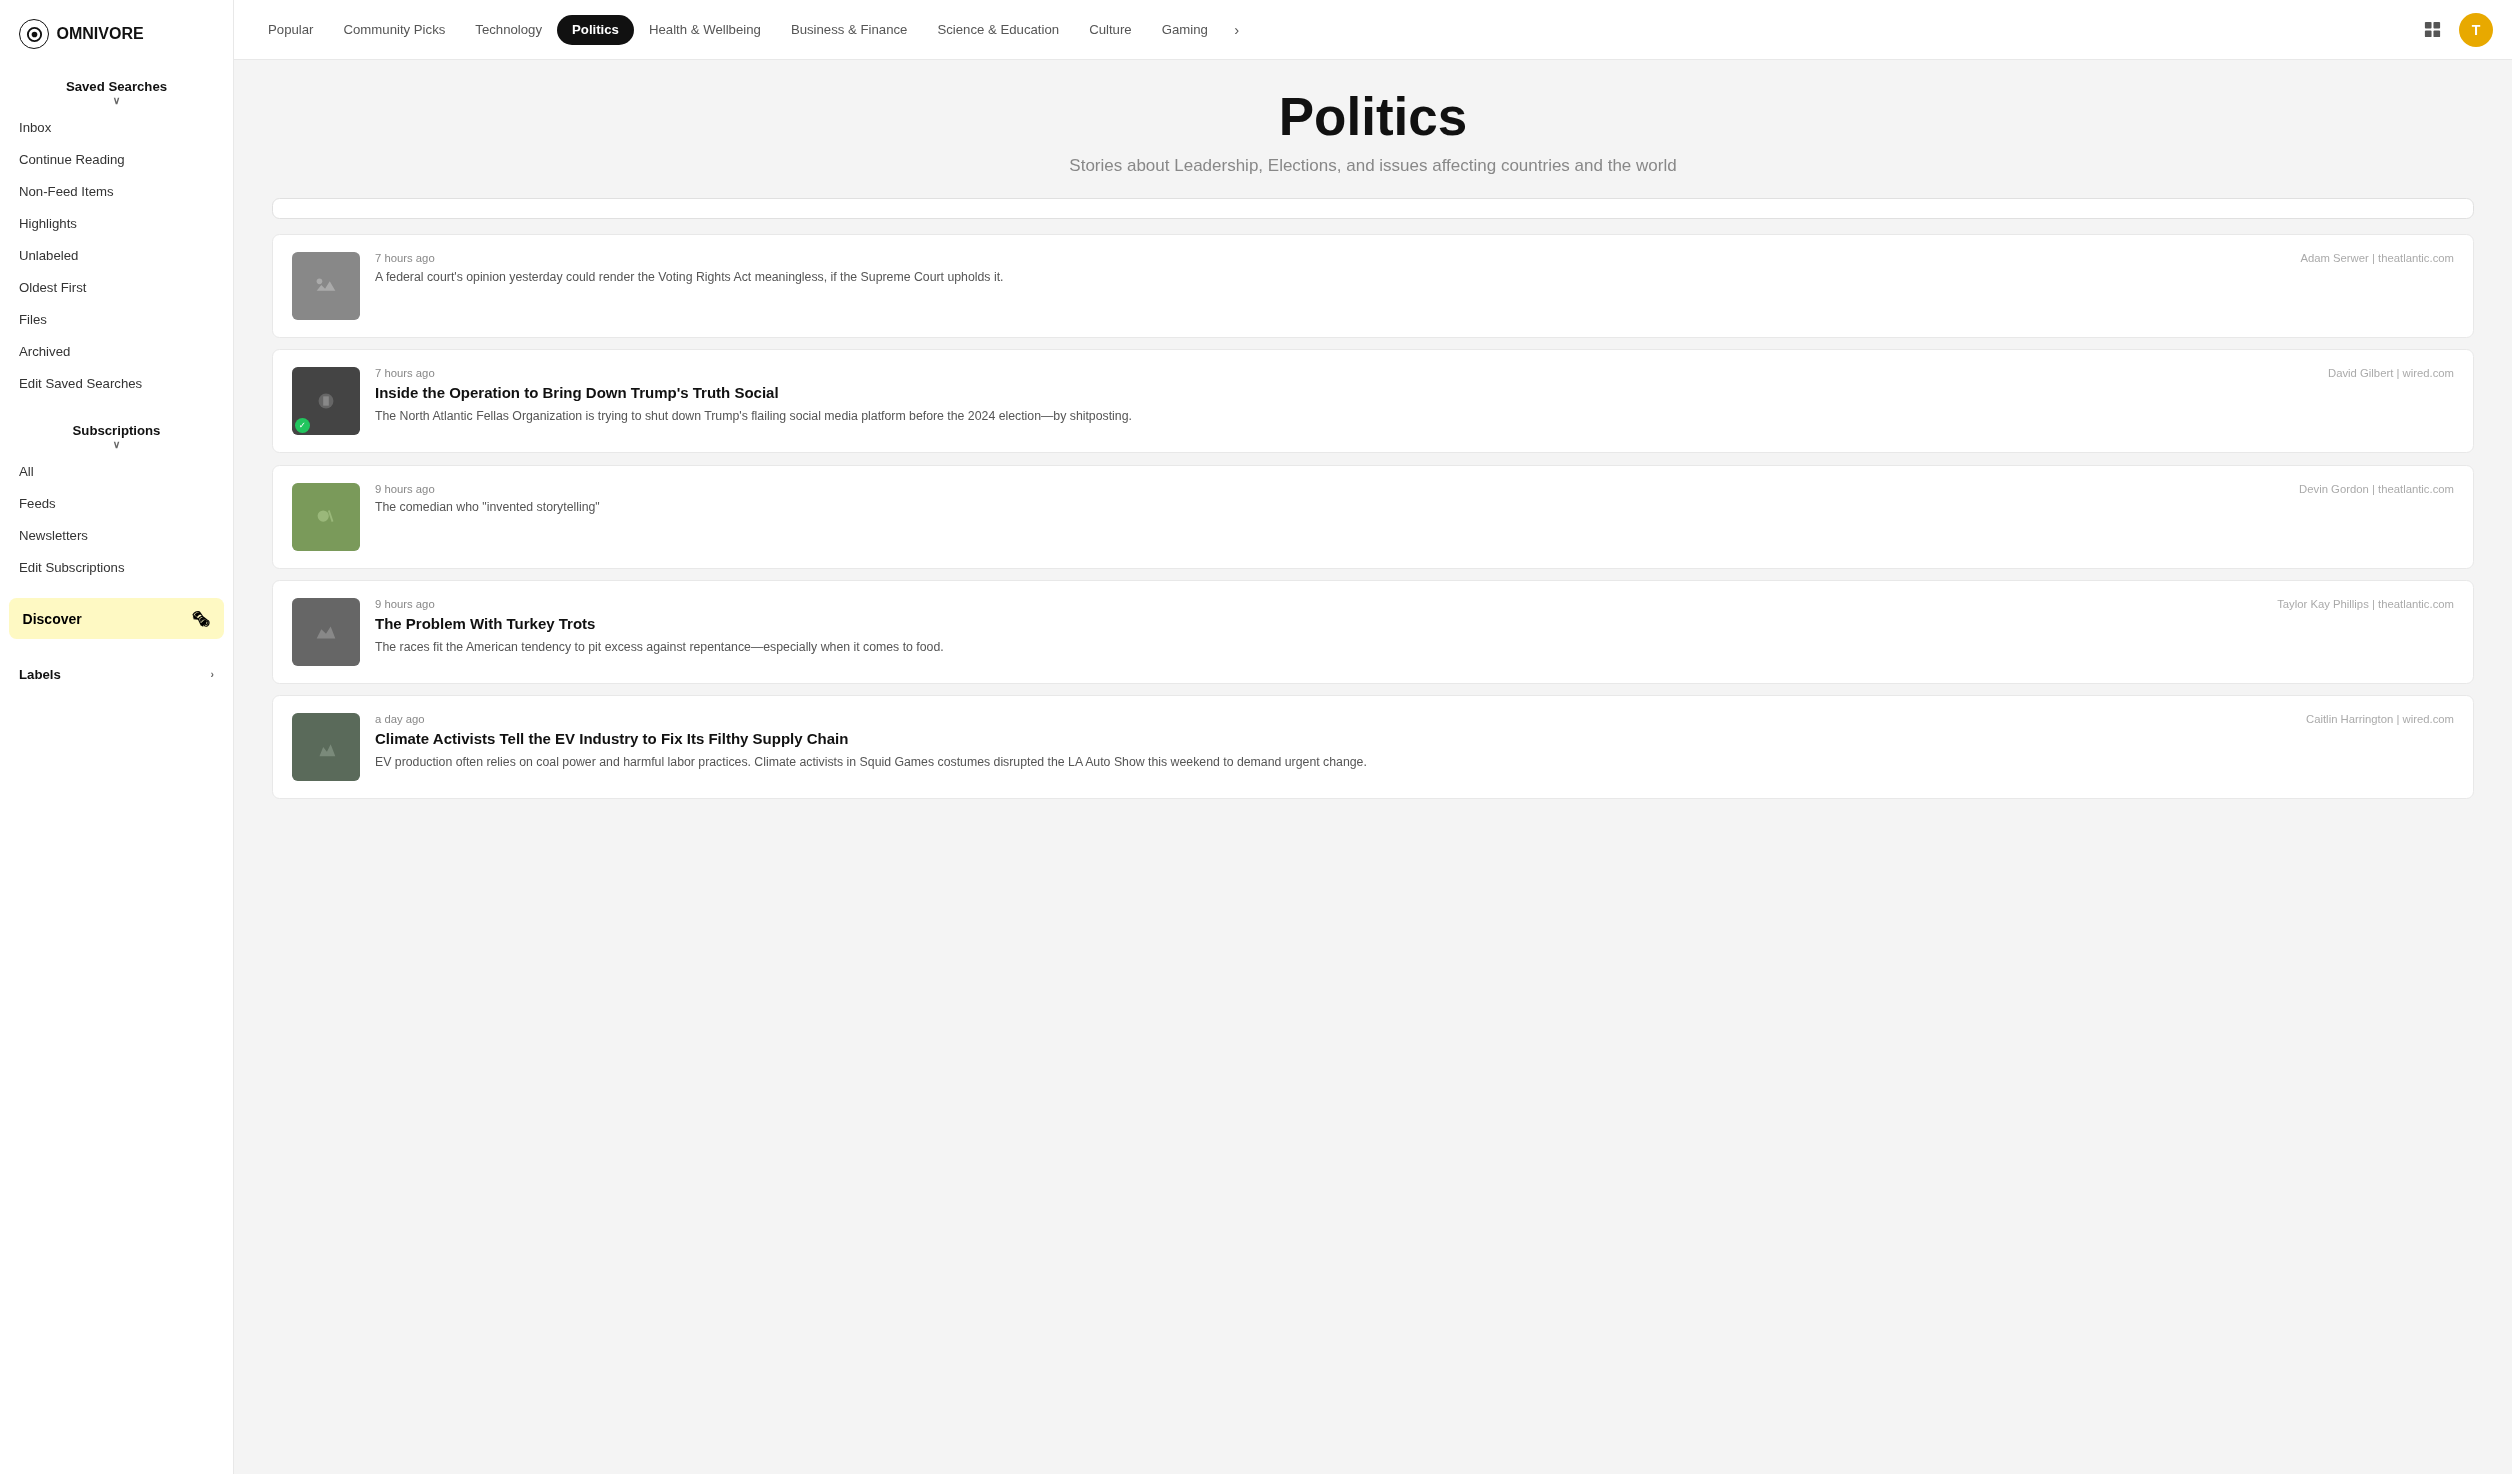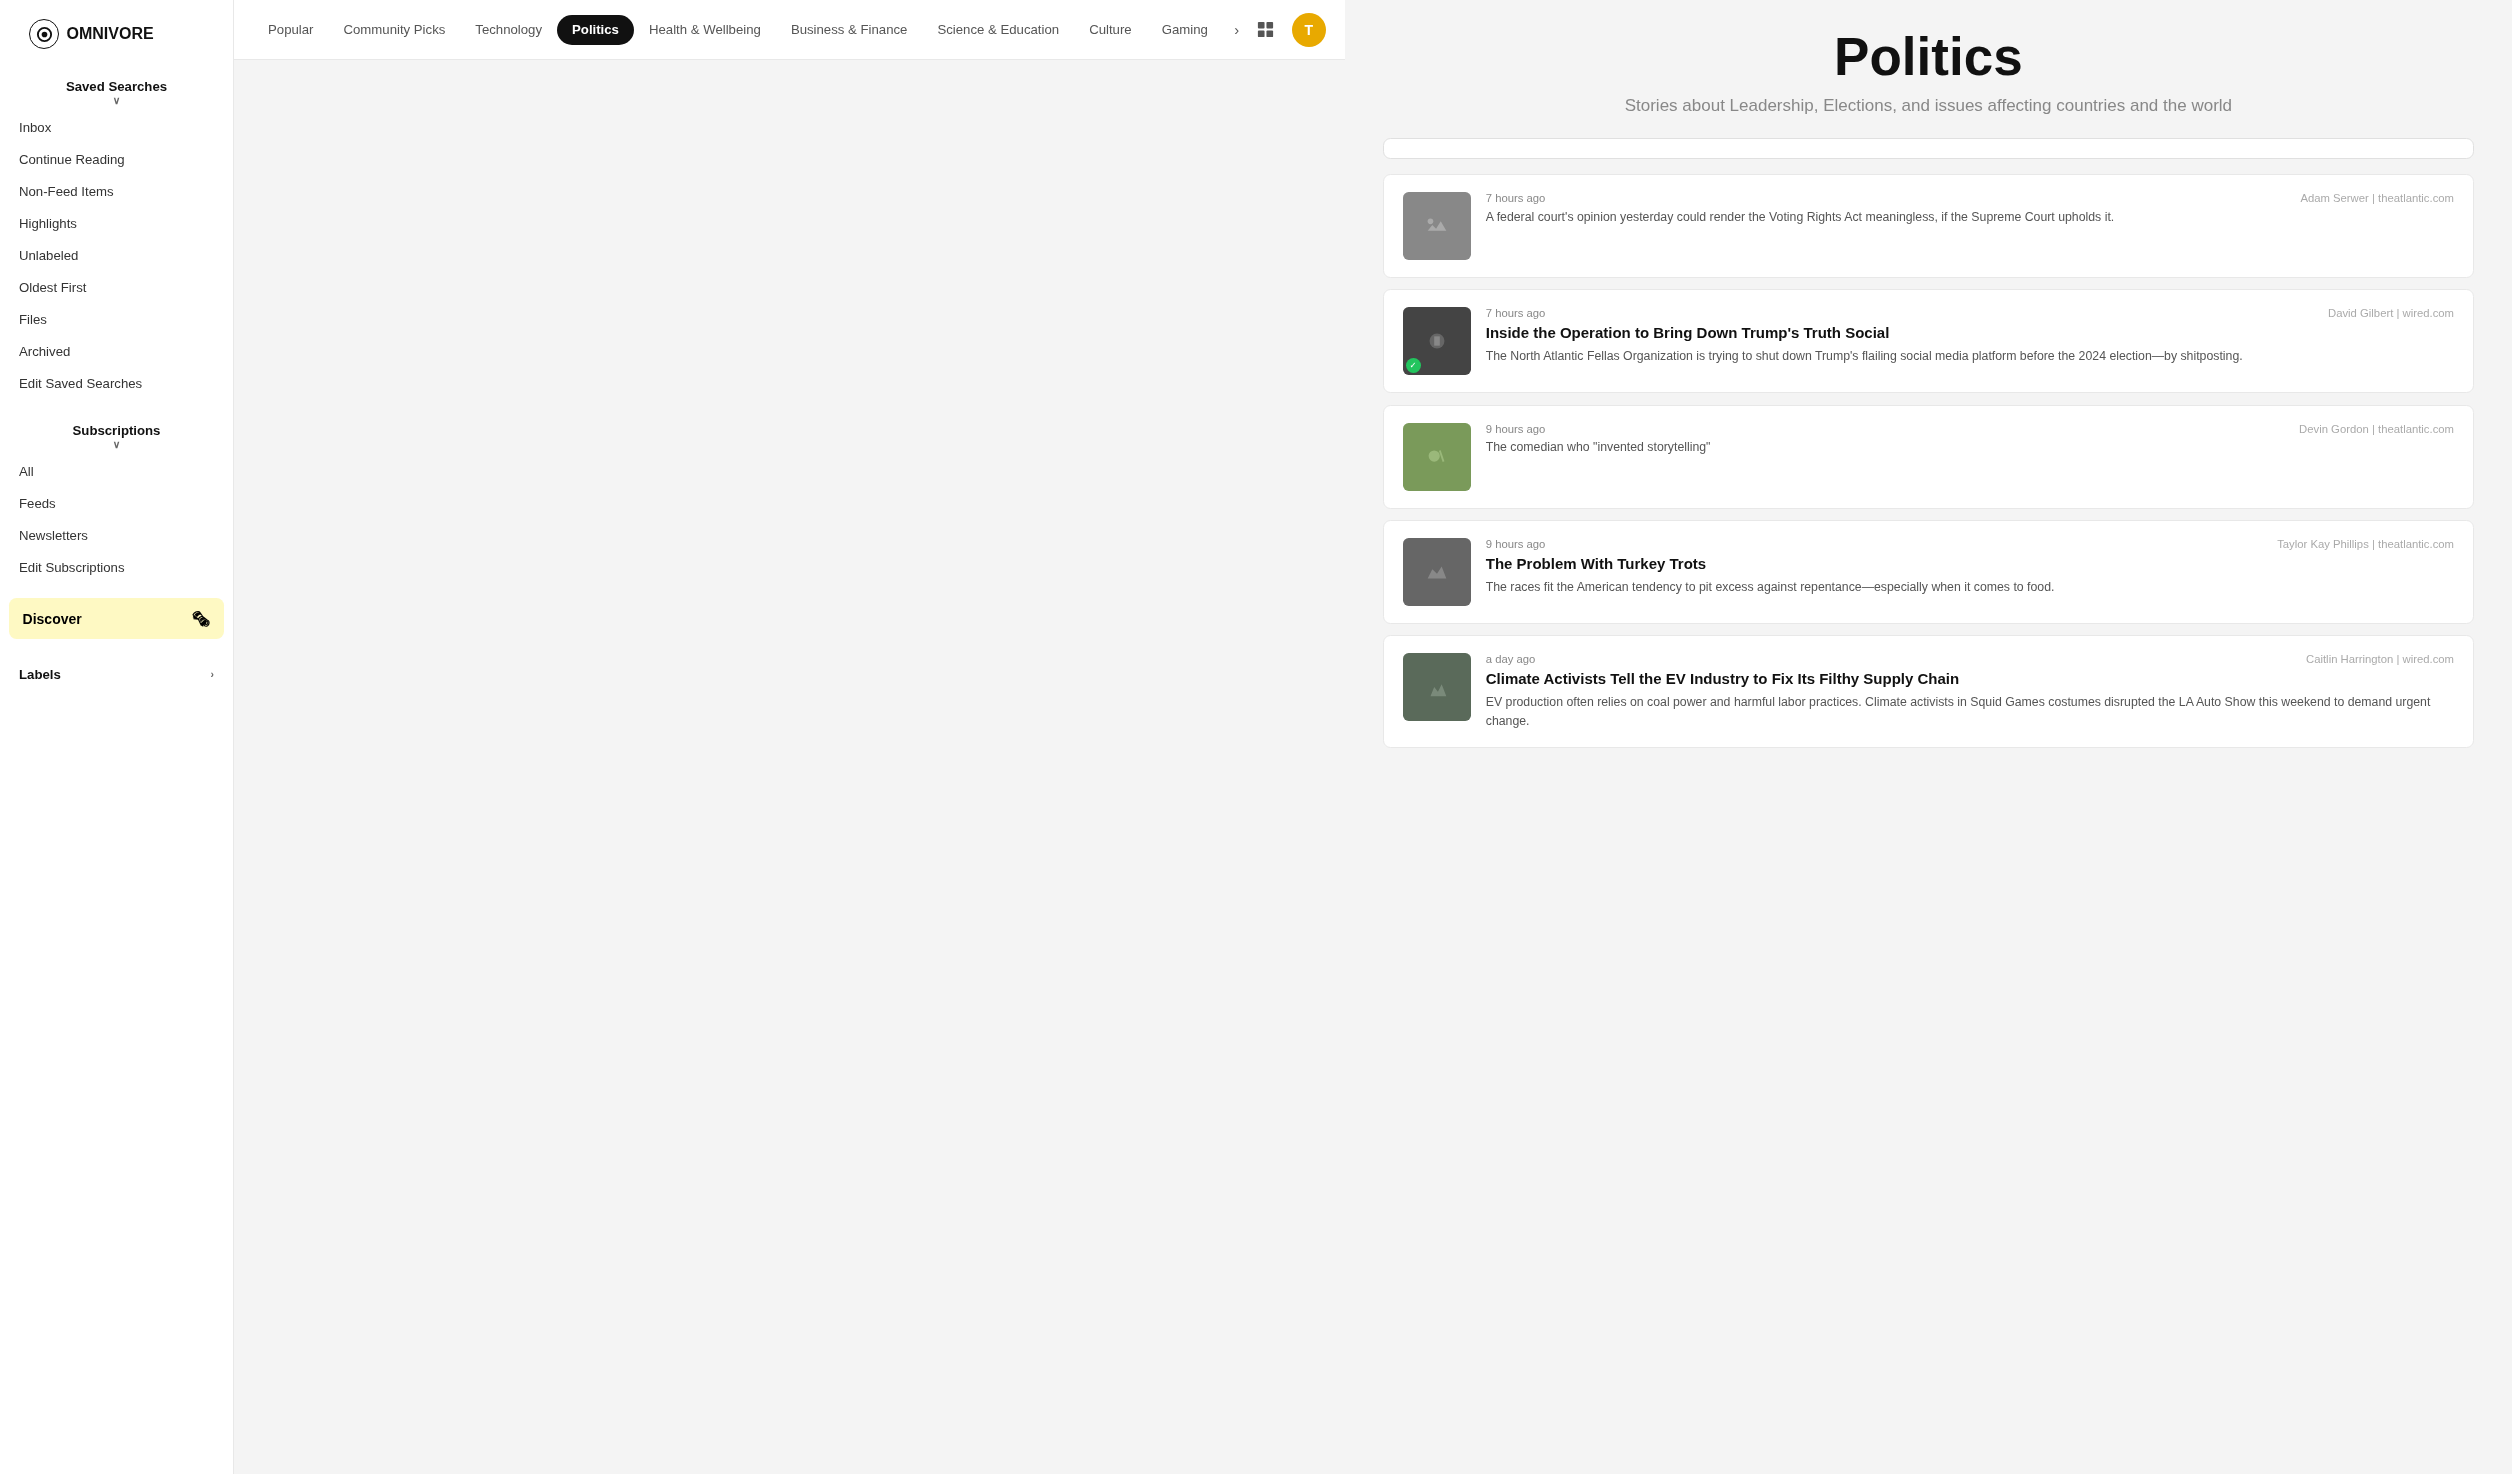--- a/index.html
+++ b/index.html
@@ -12,21 +12,21 @@
       background: #fff;
       height: 100vh;
       overflow-y: auto;
       padding: 19px 0;
       border-right: 0.9px solid #e8e8e8;
       display: flex;
       flex-direction: column;
     }
     .sidebar-logo {
       display: flex; align-items: center; gap: 7.5px;
-      padding: 0 19px 19px 29px;
+      padding: 0 19px 19px 19px;
       font-weight: 700; font-size: 16px; color: #111;
     }
     .logo-icon {
       width: 30px; height: 30px; border: 1.9px solid #111; border-radius: 50%;
       display: flex; align-items: center; justify-content: center;
       font-size: 12.3px; font-weight: 900; color: #111;
     }
     .sidebar-section-header {
       display: flex; align-items: center; justify-content: space-between;
       padding: 11.3px 19px 5.7px 19px;
@@ -56,20 +56,21 @@
       padding: 13.2px 19px 5.7px 19px;
       font-size: 13.2px; font-weight: 700; color: #111;
       cursor: pointer;
     }
     .sidebar-labels .chevron { font-size: 10.4px; color: #666; }
 
     
     #main {
       flex: 1;
       display: flex;
+      flex-direction: column;
       height: 100vh;
       overflow: hidden;
       background: #f4f4f4;
     }
 
     
     #topnav {
       background: #fff;
       border-bottom: 0.9px solid #e8e8e8;
       display: flex; align-items: center;

